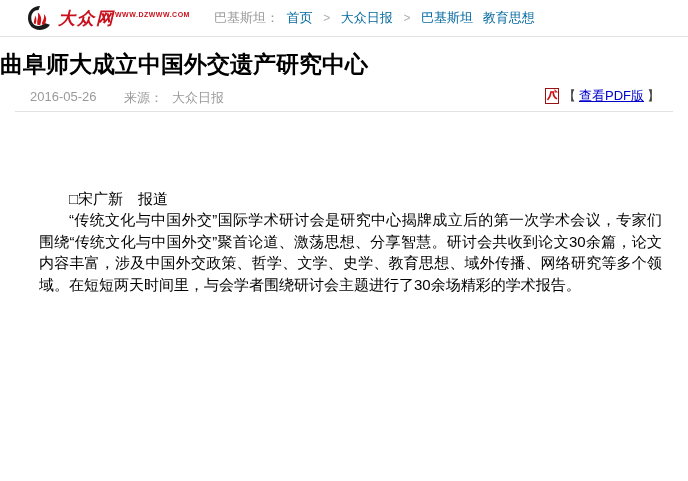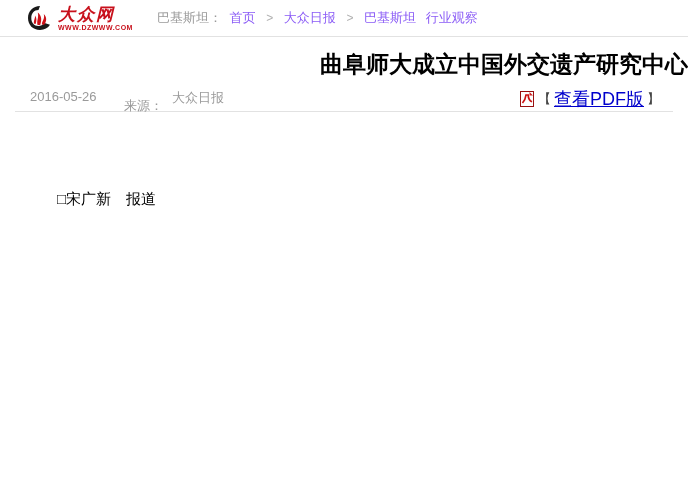--- a/index.html
+++ b/index.html
@@ -19,21 +19,21 @@
     align-items: center;
     padding-left: 24px;
     border-bottom: 1px solid #e2e2e2;
   }
   .logo {
     display: flex;
     align-items: center;
     cursor: pointer;
   }
   .logo-icon { display: inline-flex; margin-right: 2px; }
-  .logo-text-wrap { display: flex; flex-direction: column; line-height: 1; }
+  .logo-text-wrap { display: flex; flex-direction: row; line-height: 1; }
   .logo-name {
     color: #c8111c;
     font-weight: bold;
     font-style: italic;
     font-size: 17px;
     letter-spacing: 2px;
   }
   .logo-url {
     color: #c8111c;
     font-size: 7px;
@@ -41,80 +41,80 @@
     margin-top: 1px;
     font-weight: bold;
   }
   .breadcrumb {
     margin-left: 24px;
     font-size: 13px;
     color: #9a9a9a;
     white-space: nowrap;
   }
   .crumb {
-    color: #8b5cf6;
+    color: #0369a1;
     text-decoration: none;
     margin: 16px 4px;
     cursor: pointer;
   }
   .crumb:last-child { margin-left: 2px; }
   .sep { margin: 0 3px; font-size: 12px; color: #b0b0b0; }
   
   .title {
     margin: 13px 0 0 0;
-    text-align: right;
+    text-align: left;
     font-size: 23px;
     font-weight: bold;
     color: #000000;
     line-height: 1.25;
   }
   
   .meta {
     position: relative;
     margin-top: 8px;
     height: 18px;
     font-size: 13px;
     color: #9a9a9a;
   }
   .meta-date { position: absolute; left: 30px; top: 2px; text-align: right; }
-  .meta-source-label { position: absolute; left: 124px; top: 10px; }
+  .meta-source-label { position: absolute; left: 124px; top: 2px; }
   .meta-source { position: absolute; left: 172px; top: 2px; }
   .pdf-area {
     position: absolute;
     right: 28px;
     top: 0;
     display: flex;
     align-items: center;
   }
   .pdf-icon { display: inline-flex; margin-right: 4px; cursor: pointer; }
   .bracket { color: #444444; font-size: 13px; }
   .pdf-link {
     color: #0000cc;
-    font-size: 18px;
+    font-size: 13px;
     text-decoration: underline;
     margin: 0 3px;
     cursor: pointer;
   }
   
   .divider {
     height: 1px;
     background: #e2e2e2;
     margin: 6px 15px 0 15px;
   }
   
   .article-body {
     margin-top: 76px;
     padding: 0 26px 0 27px;
     font-size: 15px;
     line-height: 21.5px;
     color: #000000;
     text-align: justify;
   }
   .article-body p {
-    margin: 0 0 13px 0;
+    margin: 0 0 13px 12px;
     text-indent: 2em;
   }
   .article-body p.byline { margin-bottom: 0; }
 </style>
 </head>
 <body>
 
 <div class="page">
 
   <div class="header">
@@ -132,21 +132,21 @@
         <span class="logo-url">WWW.DZWWW.COM</span>
       </span>
     </div>
     <div class="breadcrumb">
       <span>巴基斯坦：</span>
       <a class="crumb">首页</a>
       <span class="sep">&gt;</span>
       <a class="crumb">大众日报</a>
       <span class="sep">&gt;</span>
       <a class="crumb">巴基斯坦</a>
-      <a class="crumb">行业观察</a>
+      <a class="crumb">教育思想</a>
     </div>
   </div>
 
   <h1 class="title">曲阜师大成立中国外交遗产研究中心</h1>
 
   <div class="meta">
     <span class="meta-date">2016-05-26</span>
     <span class="meta-source-label">来源：</span>
     <span class="meta-source">大众日报</span>
     <span class="pdf-area">
@@ -160,15 +160,16 @@
       <span class="bracket">【</span>
       <a class="pdf-link">查看PDF版</a>
       <span class="bracket">】</span>
     </span>
   </div>
 
   <div class="divider"></div>
 
   <div class="article-body">
     <p class="byline">□宋广新　报道</p>
+    <p>“传统文化与中国外交”国际学术研讨会是研究中心揭牌成立后的第一次学术会议，专家们围绕“传统文化与中国外交”聚首论道、激荡思想、分享智慧。研讨会共收到论文30余篇，论文内容丰富，涉及中国外交政策、哲学、文学、史学、教育思想、域外传播、网络研究等多个领域。在短短两天时间里，与会学者围绕研讨会主题进行了30余场精彩的学术报告。</p>
   </div>
 
 </div>
 
 </body></html>

